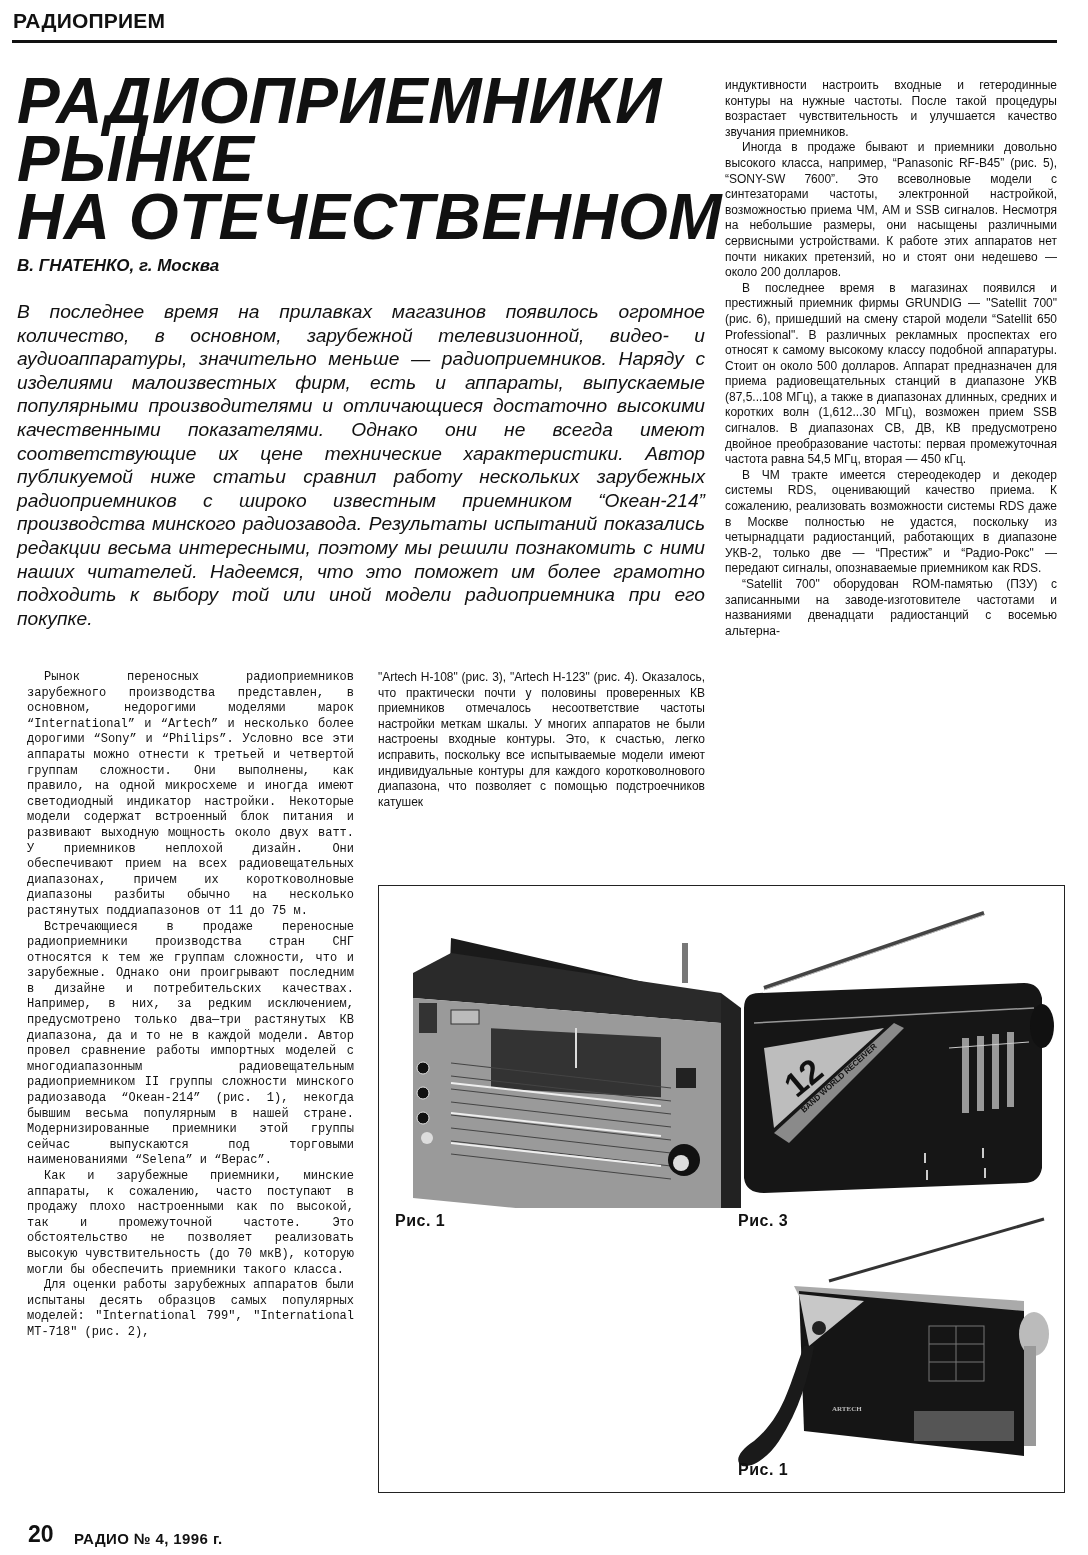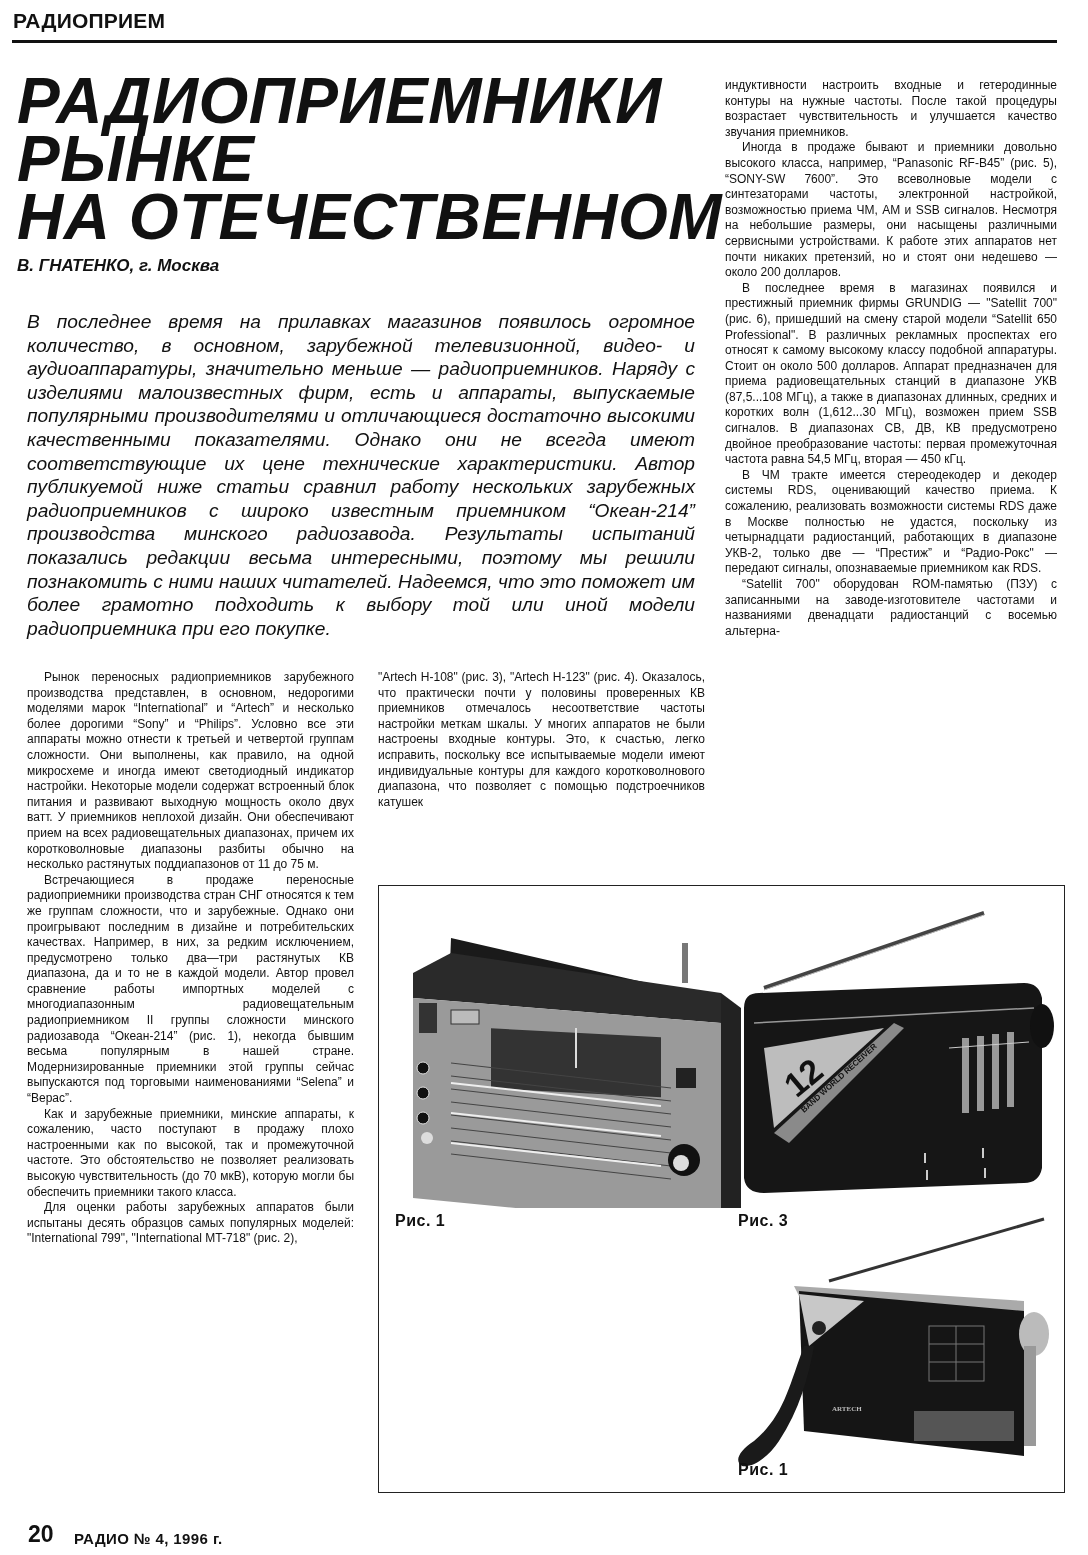--- a/index.html
+++ b/index.html
@@ -4,25 +4,25 @@
 <style>
   html, body { margin: 0; padding: 0; background: #ffffff; }
   body { width: 1088px; height: 1555px; position: relative; overflow: hidden; color: #111; font-family: "Liberation Sans", sans-serif; }
   .abs { position: absolute; }
   .rubric { left: 13px; top: 9px; font-weight: bold; font-size: 21px; letter-spacing: 0.2px; }
   .rule { left: 12px; top: 40px; width: 1045px; height: 3px; background: #111; }
   .title { left: 17px; top: 72px; font-weight: bold; font-style: italic; font-size: 64px; line-height: 58px; letter-spacing: 0.5px; }
   .title div { white-space: nowrap; }
   .author { left: 17px; top: 256px; font-weight: bold; font-style: italic; font-size: 17px; }
   .lead { left: 17px; top: 300px; width: 688px; font-style: italic; font-size: 19.2px; line-height: 23.6px; text-align: justify; }
-  .lead p { margin: 10px; }
+  .lead p { margin: 0; }
   .col { font-size: 12px; line-height: 15.6px; text-align: justify; }
   .col p { margin: 0; text-indent: 17px; }
   .col p.noindent { text-indent: 0; }
-  .col-left { left: 27px; top: 670px; width: 327px; }
+  .col-left { left: 27px; top: 670px; width: 327px; font-family: Liberation Mono, monospace; }
   .col-mid { left: 378px; top: 670px; width: 327px; }
   .col-right { left: 725px; top: 78px; width: 332px; }
   .frame { left: 378px; top: 885px; width: 687px; height: 608px; border: 1.5px solid #222; box-sizing: border-box; background: #fff; }
   .fig { position: absolute; }
   .fig svg { position: absolute; left: 0; top: 0; }
   .fig-caption { position: absolute; font-weight: bold; font-size: 16px; letter-spacing: 0.5px; }
   .footer-page { left: 28px; top: 1521px; font-weight: bold; font-size: 23px; }
   .footer-mag { left: 74px; top: 1530px; font-size: 15px; letter-spacing: 0.4px; font-weight: bold; }
 </style>
 </head>

